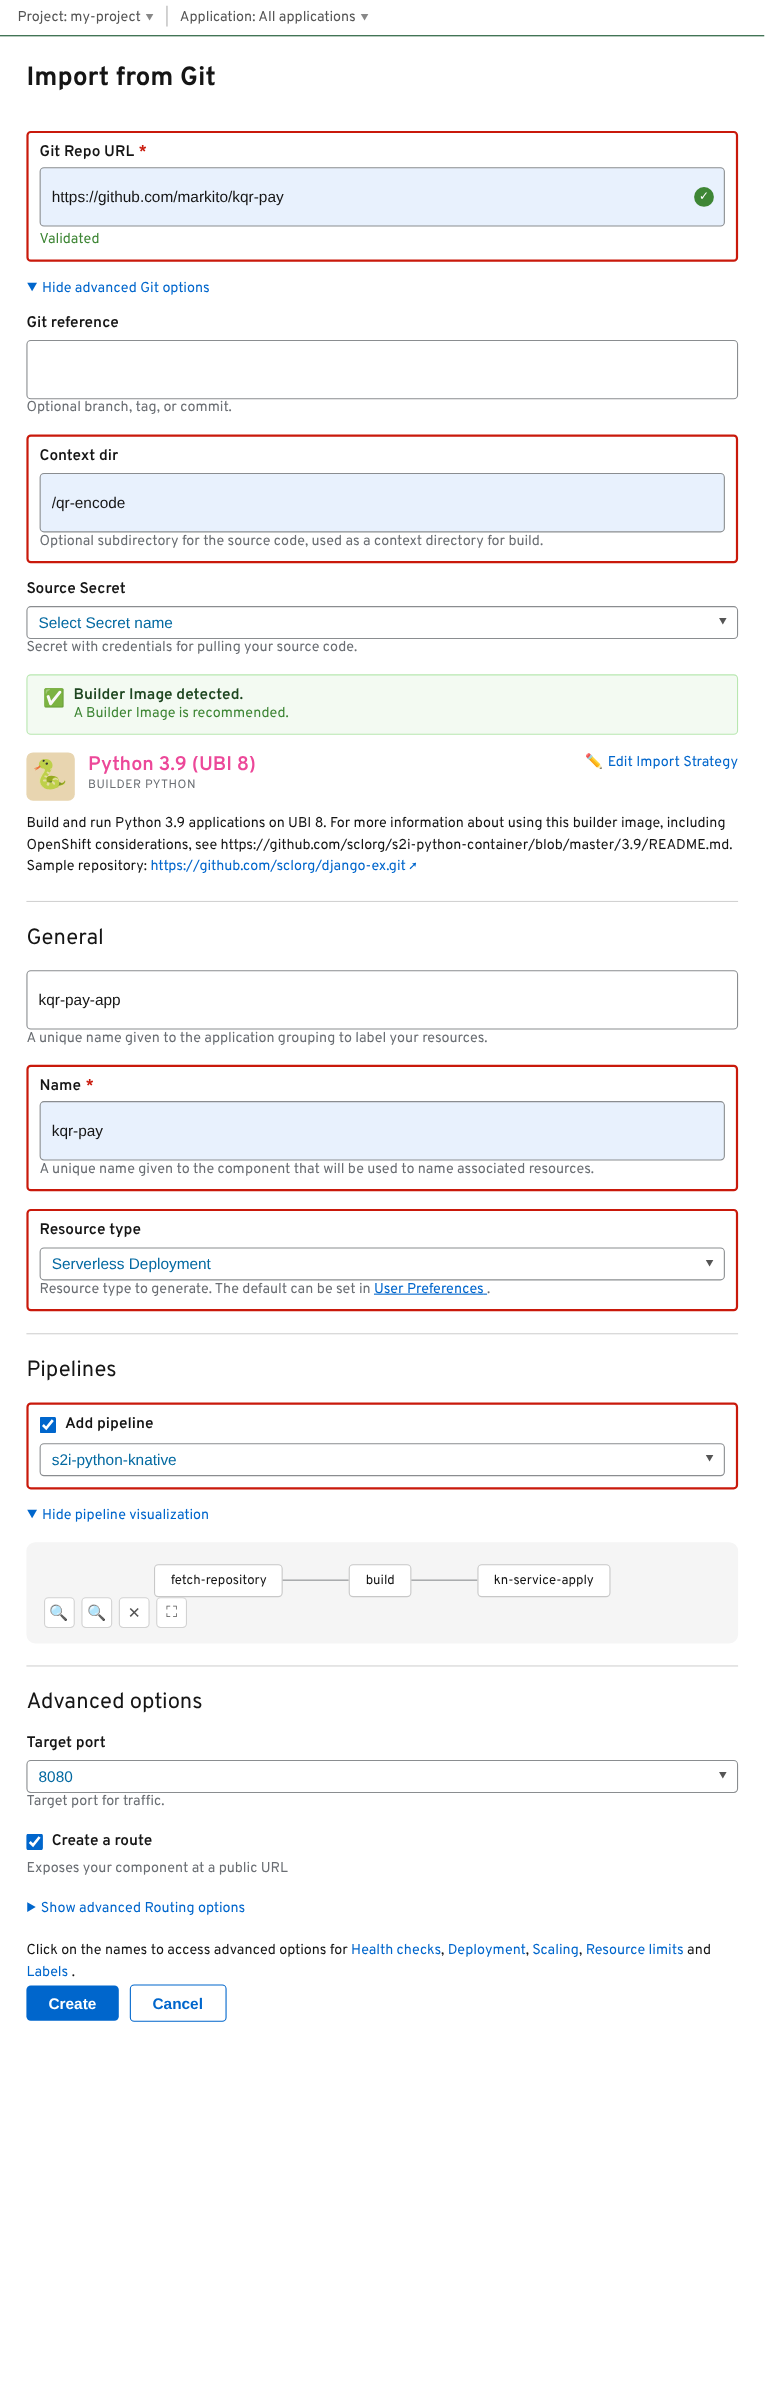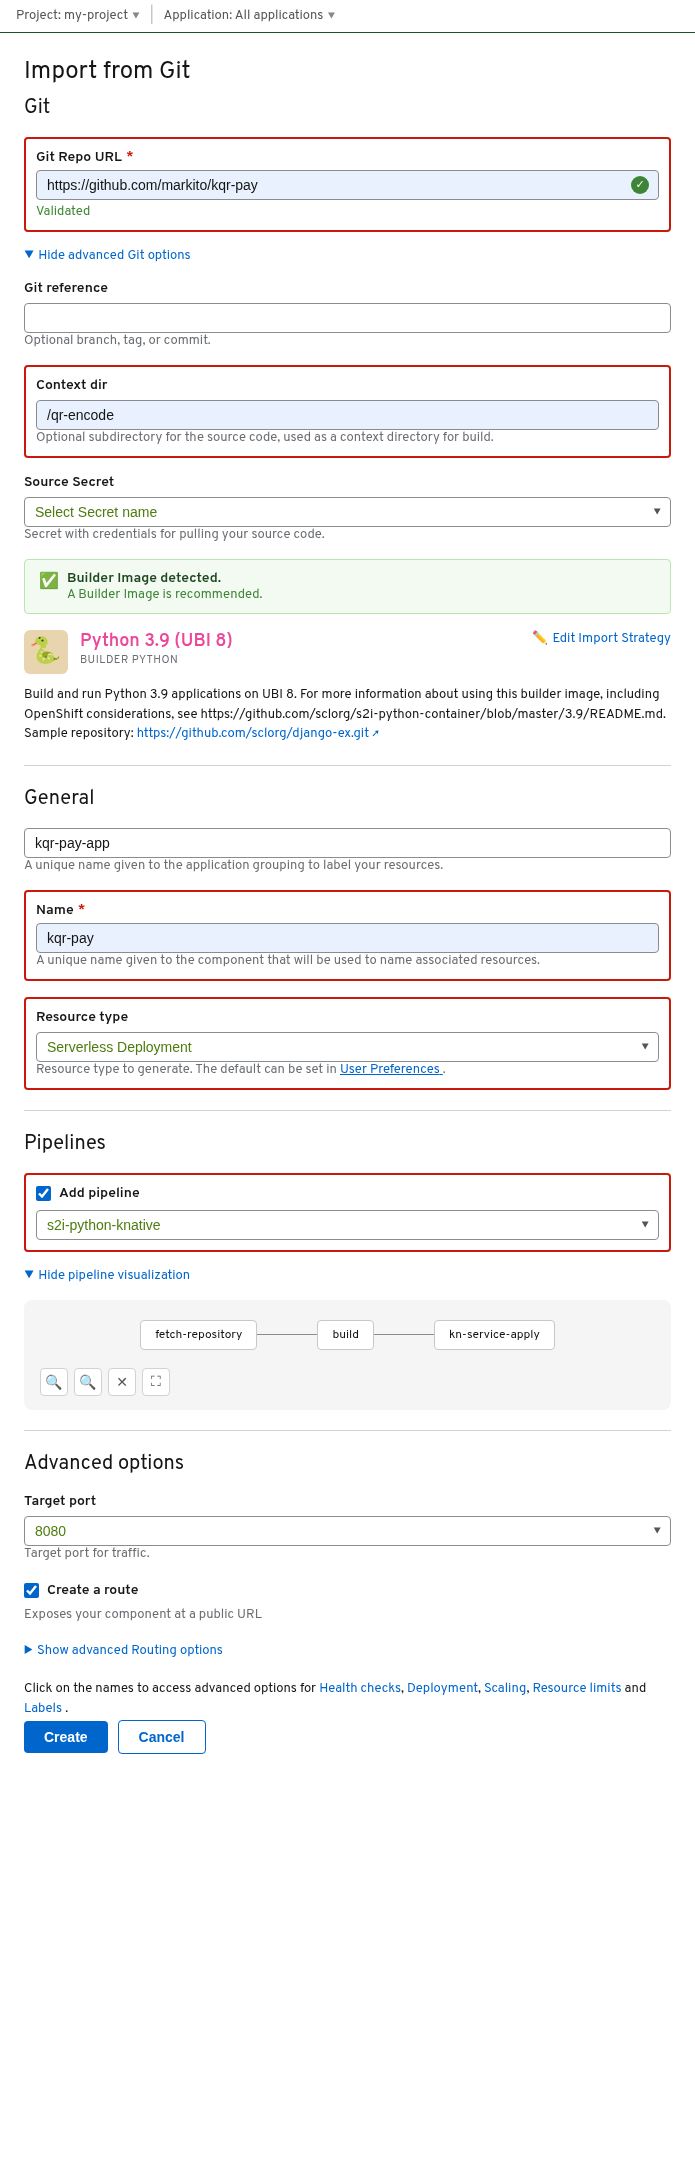--- a/index.html
+++ b/index.html
@@ -28,22 +28,22 @@
       color: #555;
     }
     .topbar-item .chevron { font-size: 10px; color: #888; }
     .topbar-sep { color: #bbb; margin: 0 2px; }
 
     .page-container {
       padding: 24px 24px 32px 24px;
     }
     .page-title {
       font-size: 24px;
-      font-weight: 400;
-      margin-bottom: 8px;
+      font-weight: 700;
+      margin-bottom: 32px;
       color: #151515;
     }
     .section-title {
       font-size: 20px;
       font-weight: 400;
       margin-bottom: 16px;
       color: #151515;
     }
     .subsection-title {
       font-size: 14px;
@@ -61,21 +61,21 @@
       color: #151515;
       display: flex;
       align-items: center;
       gap: 4px;
     }
     .required-star { color: #c9190b; }
     .field-input {
       width: 100%;
       border: 1px solid #8a8d90;
       border-radius: 4px;
-      padding: 6px 10px;
+      padding: 18px 10px;
       font-size: 14px;
       color: #151515;
       background: #fff;
       outline: none;
     }
     .field-input.highlighted { background: #e8f1fd; }
     .field-help {
       font-size: 13px;
       color: #6a6e73;
       margin-top: 0;
@@ -118,21 +118,21 @@
     .select-wrapper {
       position: relative;
       width: 100%;
     }
     .select-wrapper select {
       width: 100%;
       border: 1px solid #8a8d90;
       border-radius: 4px;
       padding: 6px 32px 6px 10px;
       font-size: 14px;
-      color: #4d7c0f;
+      color: #0369a1;
       background: #fff;
       appearance: none;
       outline: none;
       cursor: pointer;
     }
     .select-wrapper::after {
       content: '▼';
       position: absolute;
       right: 10px;
       top: 50%;
@@ -231,21 +231,21 @@
       background: #f5f5f5;
       border-radius: 8px;
       padding: 20px 16px 14px;
       margin-bottom: 16px;
     }
     .pipeline-nodes {
       display: flex;
       align-items: center;
       justify-content: center;
       gap: 0;
-      margin-bottom: 18px;
+      margin-bottom: 0;
     }
     .pipeline-node {
       background: #fff;
       border: 1px solid #c8c8c8;
       border-radius: 4px;
       padding: 6px 14px;
       font-size: 12px;
       color: #151515;
       white-space: nowrap;
     }
@@ -347,21 +347,20 @@
   <div class="topbar-item">
     <span>Application: All applications</span>
     <span class="chevron">▼</span>
   </div>
 </div>
 
 <div class="page-container">
 
   <h1 class="page-title">Import from Git</h1>
 
-  <h2 class="section-title">Git</h2>
 
   <div class="red-border">
     <div class="field-label">
       <span>Git Repo URL</span>
       <span class="required-star">*</span>
     </div>
     <div class="input-with-check">
       <input type="text" class="field-input highlighted" value="https://github.com/markito/kqr-pay" style="">
       <span class="check-badge">
         <span class="check-circle">✓</span>

